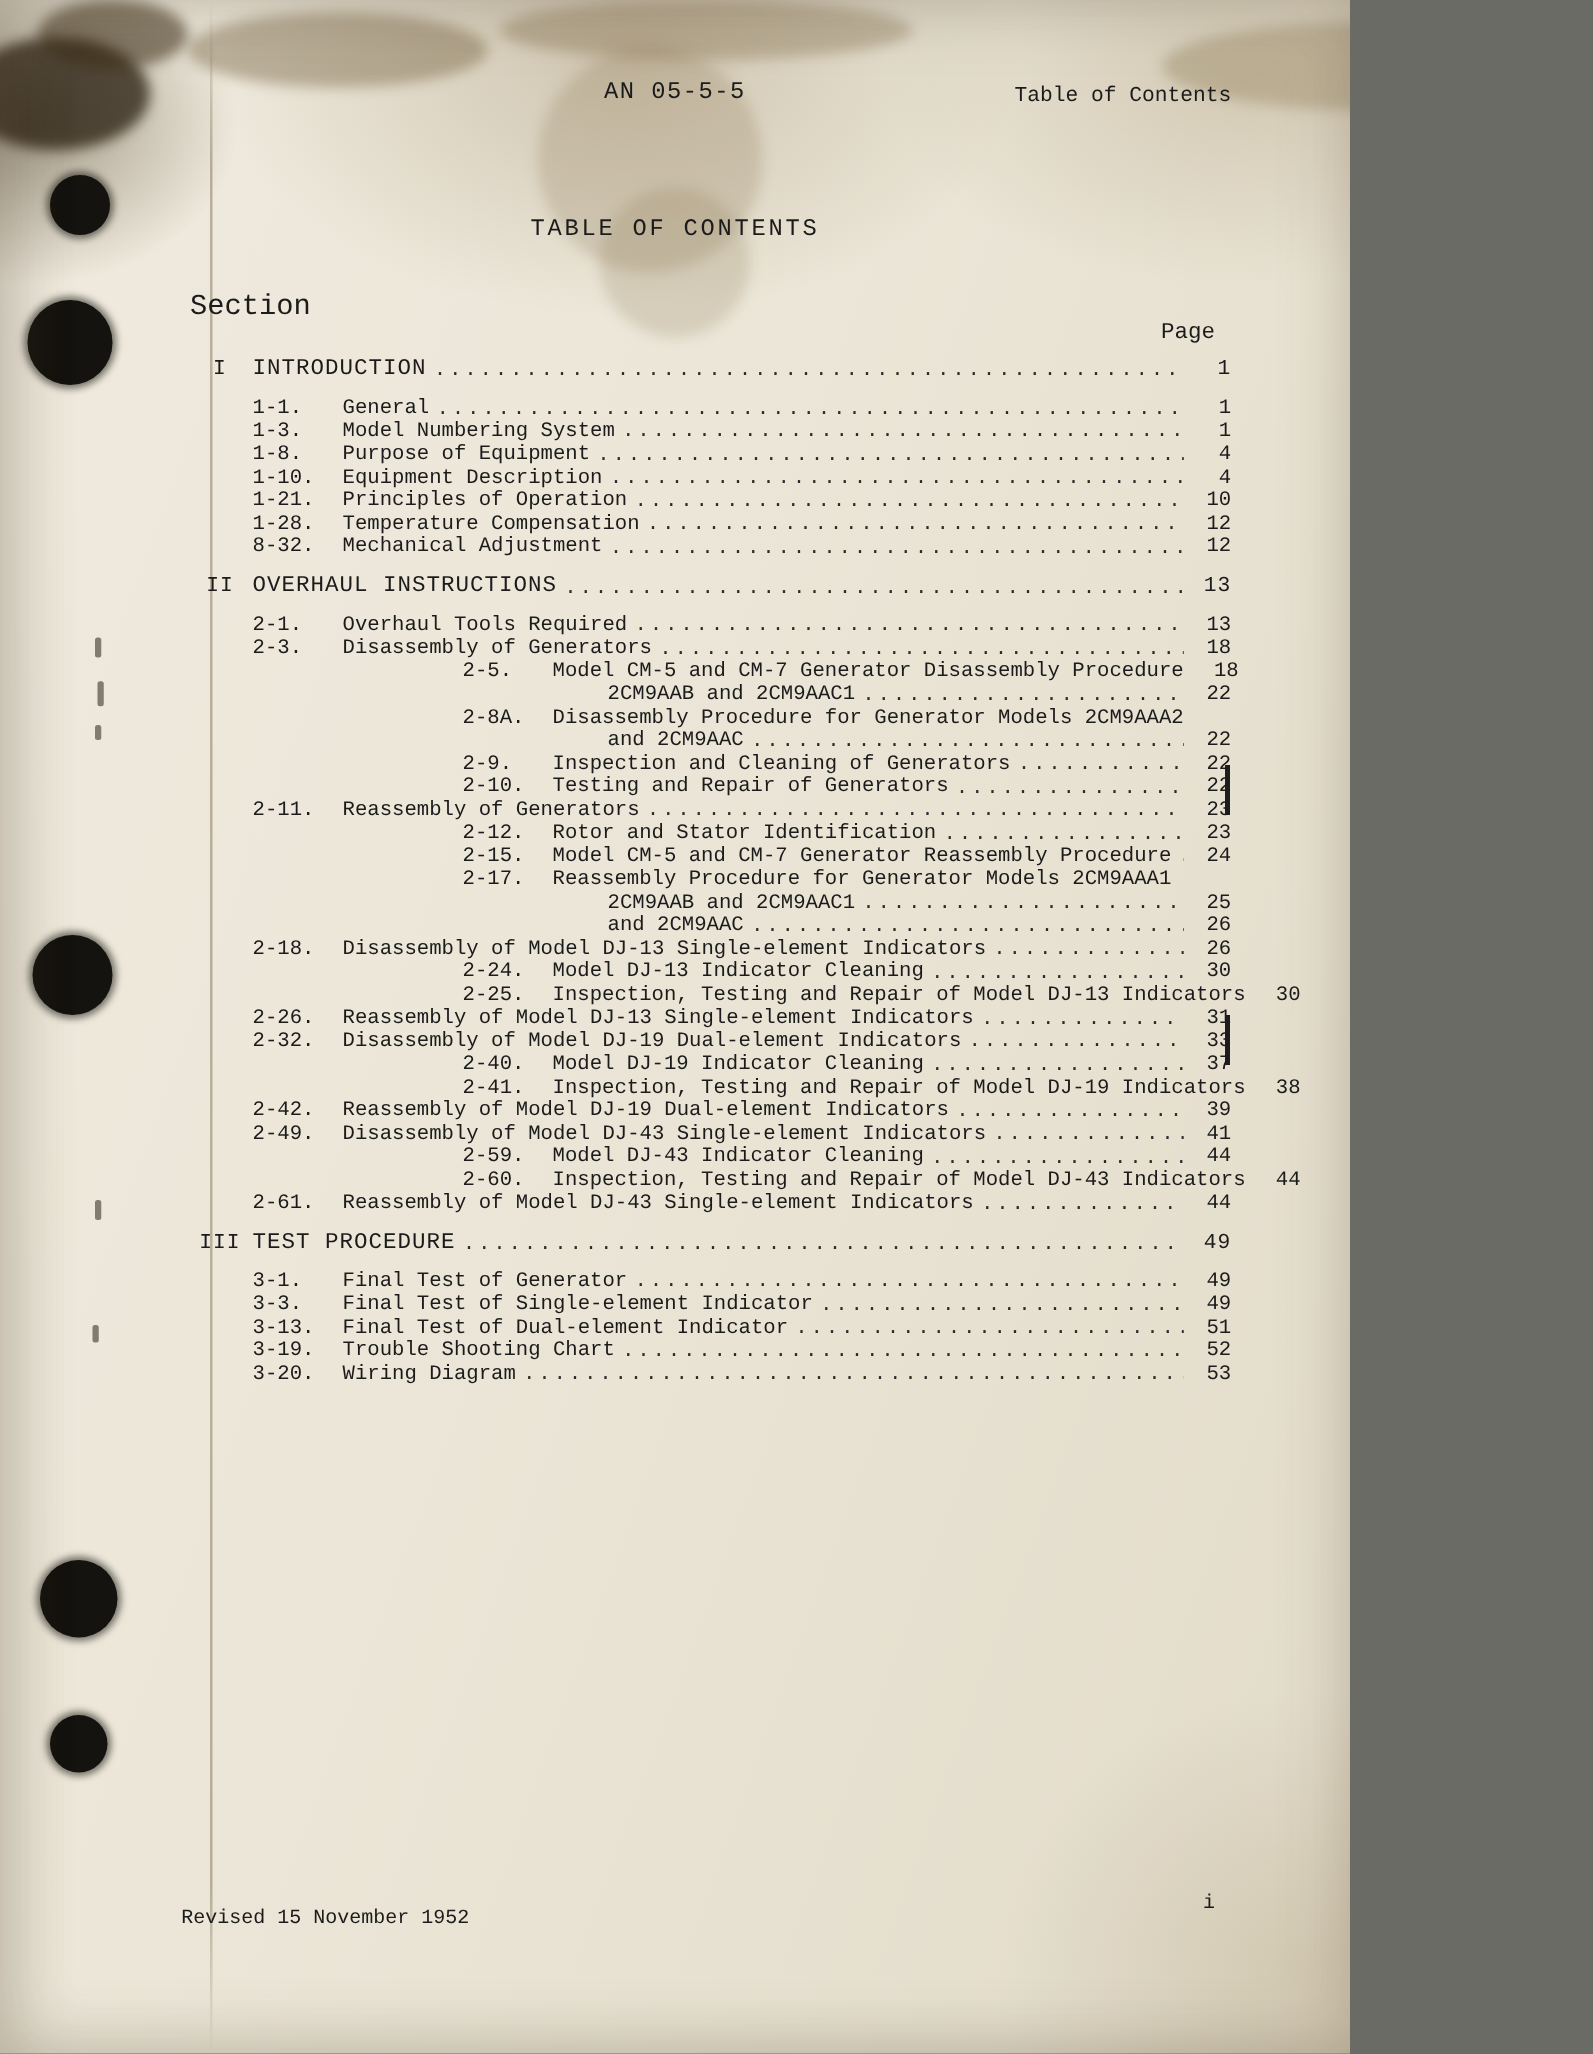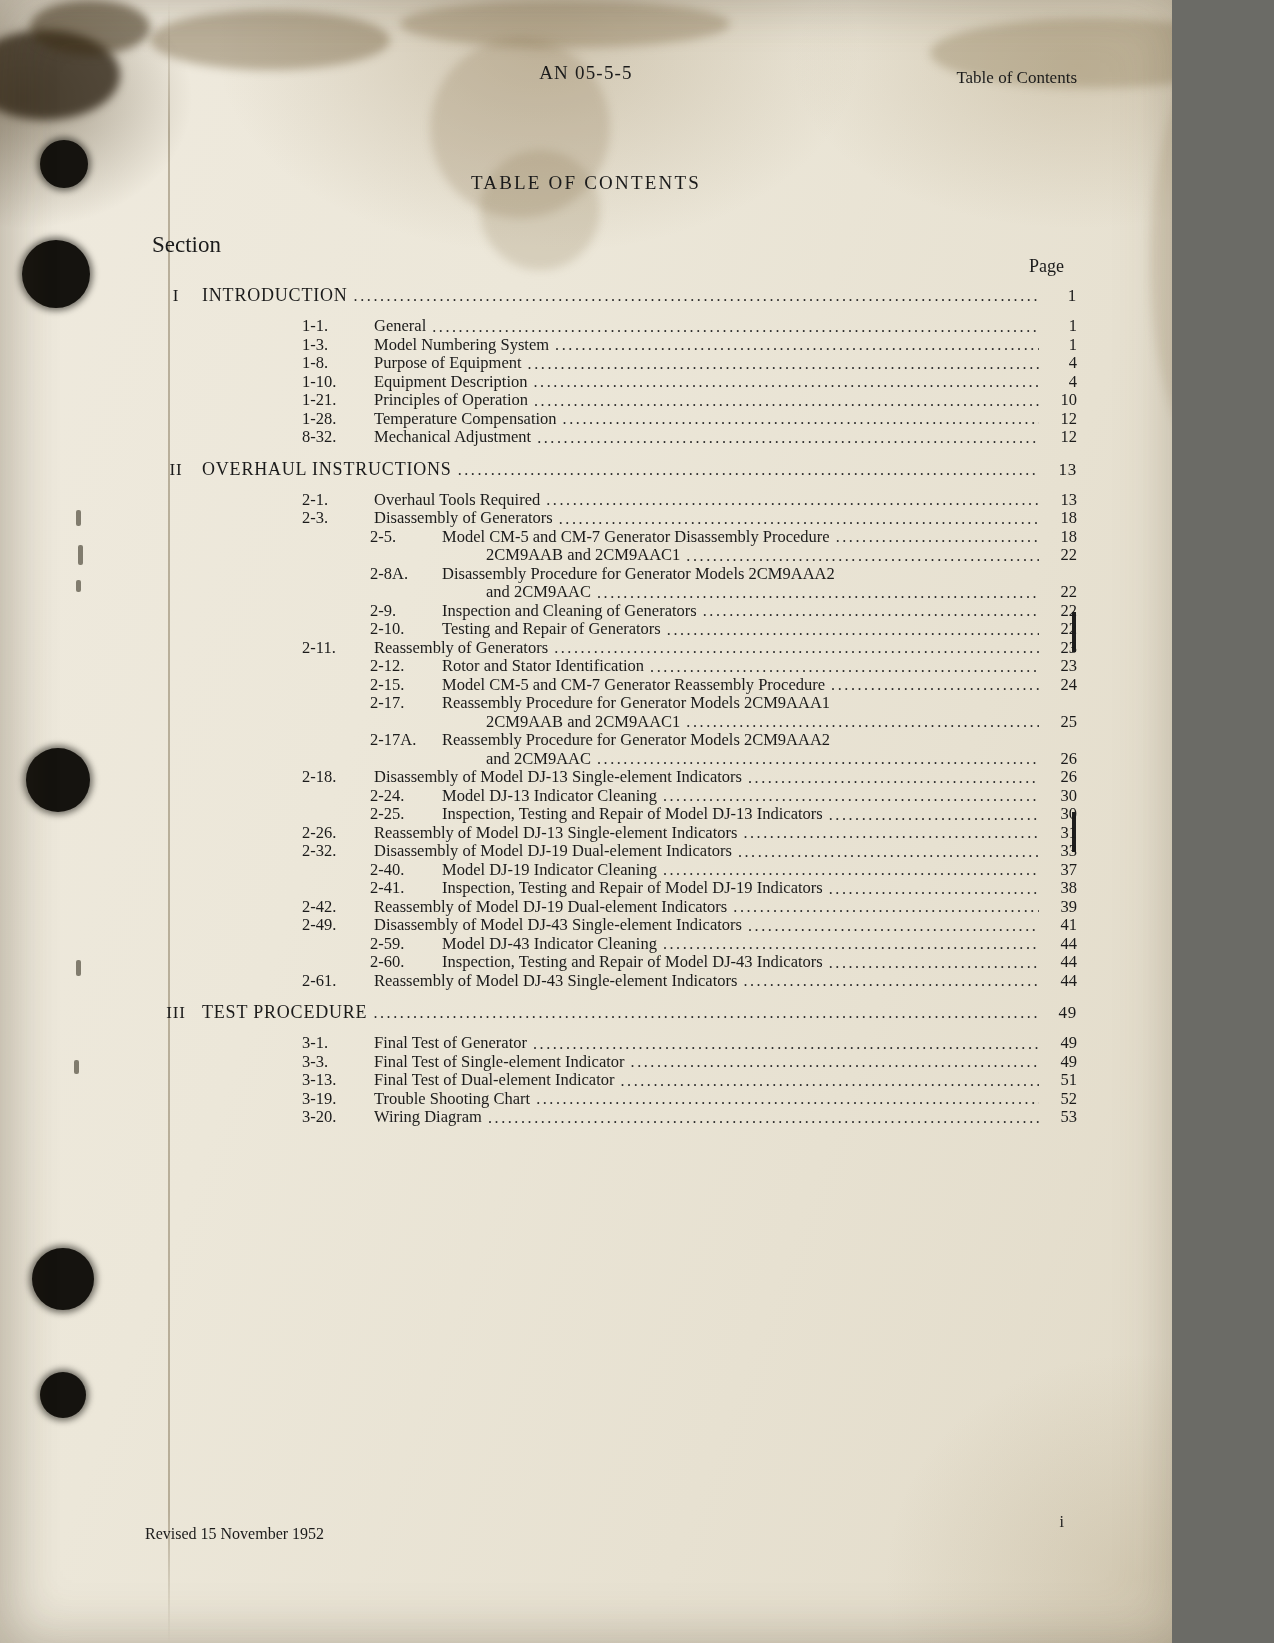--- a/index.html
+++ b/index.html
@@ -2,25 +2,25 @@
 <html><head>
 <meta charset="utf-8">
 <style>
   html, body {
     margin: 0;
     padding: 0;
     background: #6b6b66;
   }
   .page {
     position: relative;
-    width: 1172px;
+    width: 1080px;
     height: 1643px;
     overflow: hidden;
     background: #0ea5e9;
-    font-family: Liberation Serif, serif;
+    font-family: Liberation Mono, monospace;
     color: #1b1b1b;
   }
   
   .paper-tone {
     position: absolute;
     inset: 0;
     background:
       radial-gradient(ellipse 520px 330px at 46% 3%, rgba(140,118,80,0.30), rgba(140,118,80,0) 62%),
       radial-gradient(ellipse 260px 200px at 2% 6%, rgba(70,55,30,0.45), rgba(70,55,30,0) 65%),
       radial-gradient(ellipse 420px 240px at 92% 4%, rgba(150,128,88,0.25), rgba(150,128,88,0) 68%),
@@ -149,21 +149,21 @@
     width: 34px;
     text-align: right;
     font-size: 16.5px;
   }
 
   
   .lvl-chapter { margin-top: 14px; margin-bottom: 14px; font-size: 18px; letter-spacing: 0.8px; }
   .lvl-chapter .txt { font-size: 18px; letter-spacing: 0.8px; }
   .lvl-chapter .pg { font-size: 17px; }
 
-  .ind-1 .num { width: 66px; margin-left: 100px; }
+  .ind-1 .num { width: 66px; }
   .ind-1 .txt { padding-left: 6px; }
 
   .ind-2 .num { width: 66px; margin-left: 168px; }
   .ind-2 .txt { padding-left: 6px; }
 
   .cont .num { width: 0; }
   .cont .txt { margin-left: 284px; }
 
   .footer-left {
     position: absolute;
@@ -378,27 +378,20 @@
           <span class="dots"></span>
           <span class="pg"></span>
         </div>
         <div class="row cont">
           <span class="sec"></span>
           <span class="num"></span>
           <span class="txt">2CM9AAB and 2CM9AAC1</span>
           <span class="dots">.................................................................................................................................</span>
           <span class="pg">25</span>
         </div>
-        <div class="row ind-2">
-          <span class="sec"></span>
-          <span class="num">2-17A.</span>
-          <span class="txt">Reassembly Procedure for Generator Models 2CM9AAA2</span>
-          <span class="dots"></span>
-          <span class="pg"></span>
-        </div>
         <div class="row cont">
           <span class="sec"></span>
           <span class="num"></span>
           <span class="txt">and 2CM9AAC</span>
           <span class="dots">.................................................................................................................................</span>
           <span class="pg">26</span>
         </div>
         <div class="row ind-1">
           <span class="sec"></span>
           <span class="num">2-18.</span>

